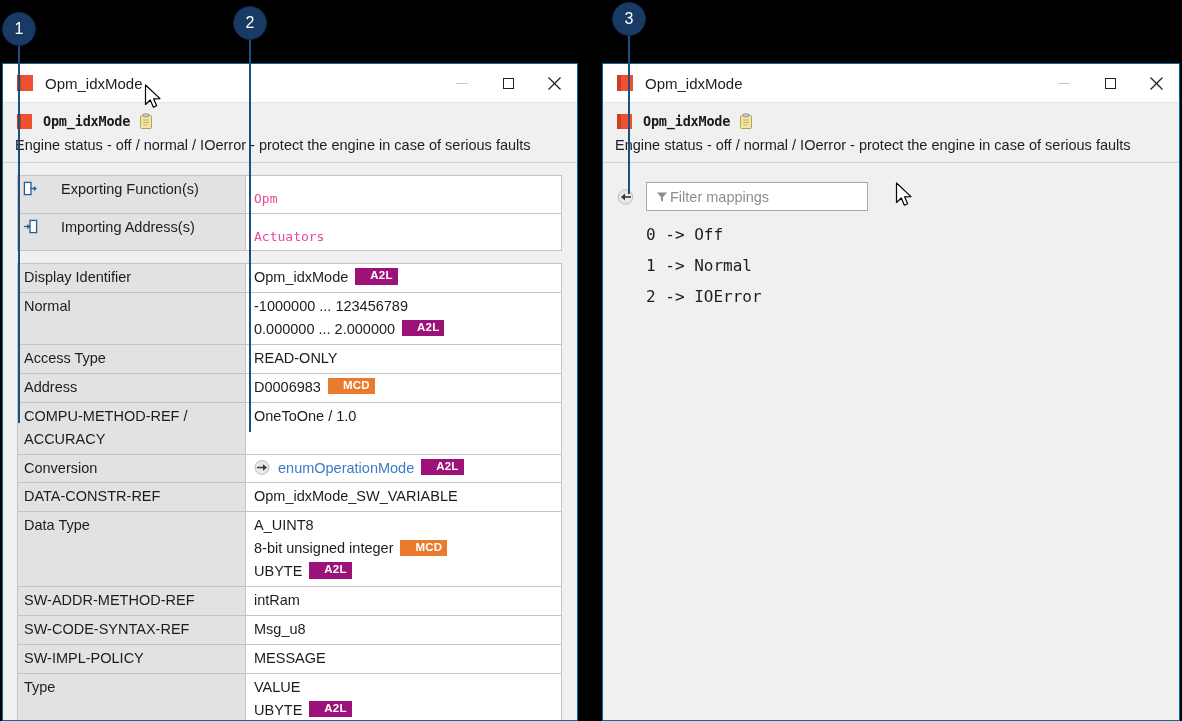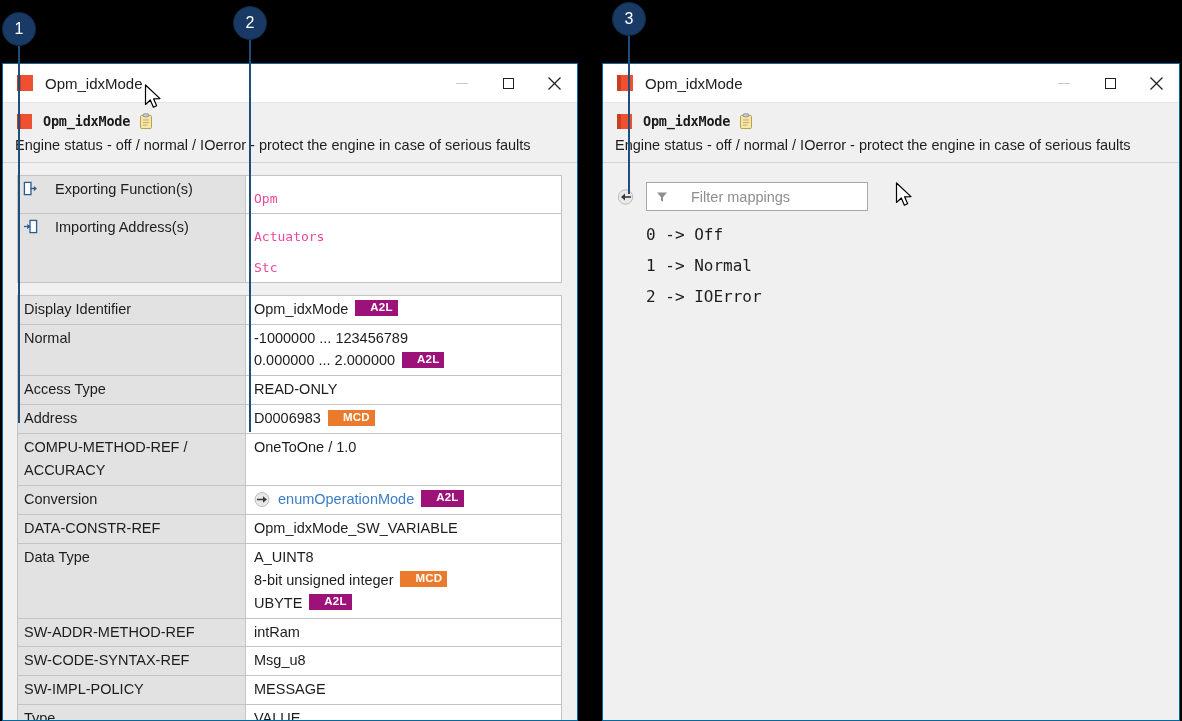--- a/index.html
+++ b/index.html
@@ -124,21 +124,21 @@
     width: 228px;
     flex: 0 0 228px;
     background: #e2e2e2;
     padding: 2px 6px 3px 6px;
     font-size: 14.5px;
     color: #1d1d1d;
     line-height: 1.58;
     border-right: 1px solid #c4c4c4;
   }
   .pkey.withicon {
-    display: flex; align-items: flex-start; gap: 17px;
+    display: flex; align-items: flex-start; gap: 23px;
     padding-left: 5px;
   }
   .pval {
     flex: 1 1 auto;
     padding: 2px 6px 3px 8px;
     font-size: 14.5px;
     color: #1d1d1d;
     line-height: 1.58;
     background: #ffffff;
   }
@@ -173,21 +173,21 @@
     display: flex; align-items: center;
     padding: 7px 0 0 14px;
   }
   .back-arrow { flex: 0 0 auto; display:block; }
   .filter-box {
     margin-left: 12px;
     width: 222px; height: 29px;
     background: #ffffff;
     border: 1px solid #a8a8a8;
     display: flex; align-items: center;
-    padding-left: 9px; gap: 23px;
+    padding-left: 9px; gap: 2px;
   }
   .filter-ph {
     font-size: 14.5px;
     color: #8e8e8e;
   }
   .map-list { margin: 14px 0 0 43px; }
   .map-item {
     font-family: "DejaVu Sans Mono", monospace;
     font-size: 16px;
     color: #1d1d1d;
@@ -283,23 +283,20 @@
             <svg width="15" height="15" viewBox="0 0 16 16" style="margin-top:3px;flex:0 0 auto">
               <rect x="7.5" y="1.5" width="7" height="13" fill="#ffffff" stroke="#2b5c8f" stroke-width="1.4"></rect>
               <line x1="1" y1="8" x2="7" y2="8" stroke="#2b5c8f" stroke-width="1.4"></line>
               <path d="M4.6 5.2 L7.9 8 L4.6 10.8 Z" fill="#2b5c8f"></path>
             </svg>
             <span>Importing Address(s)</span>
           </div>
           <div class="pval">
             <div class="line">
                 <span class="mono-link">Actuators</span>
-              </div>
-            <div class="line">
-                <span class="mono-link">Stc</span>
               </div>
           </div>
         </div>
 
       </div>
 
       <div class="table-gap"></div>
 
       <div class="ptable">
 

